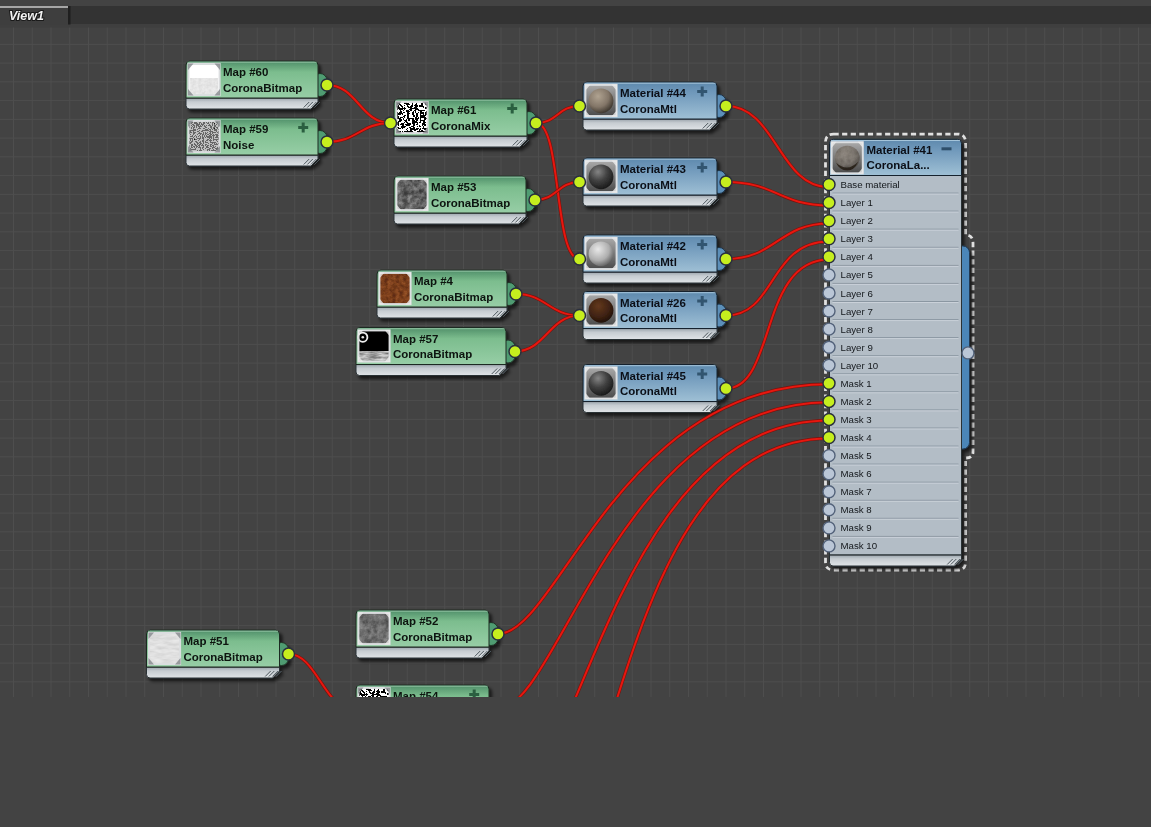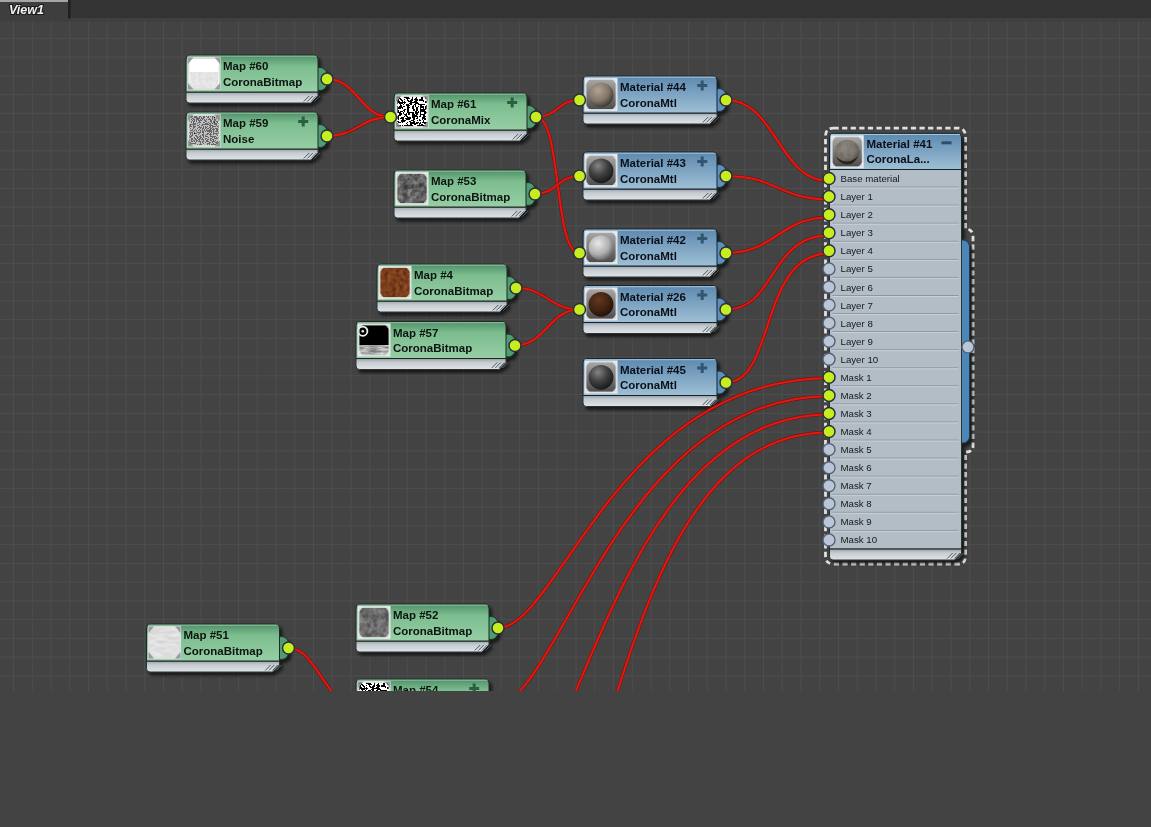--- a/index.html
+++ b/index.html
@@ -1,15 +1,15 @@
 <!DOCTYPE html>
 <html><head><meta charset="utf-8"><title>Slate Material Editor</title>
 <style>
 html,body{margin:0;padding:0;background:#434343;}
-#wrap{position:relative;width:1151px;height:691px;overflow:hidden;}
+#wrap{position:relative;width:1151px;height:691px;overflow:hidden;margin-top:6px;}
 svg rect, svg path, svg circle, svg ellipse { fill-opacity:0.999; }
 </style></head>
 <body>
 <div id="wrap">
 <svg width="1151" height="827" viewBox="0 0 1151 827">
 <g style="will-change:transform">
 
 <defs>
 <linearGradient id="gGreen" x1="0" y1="0" x2="0" y2="1">
  <stop offset="0" stop-color="#4f8e68"></stop>

